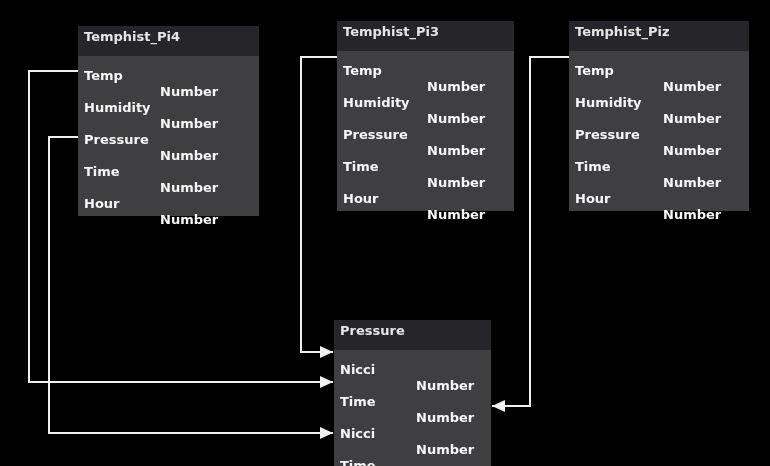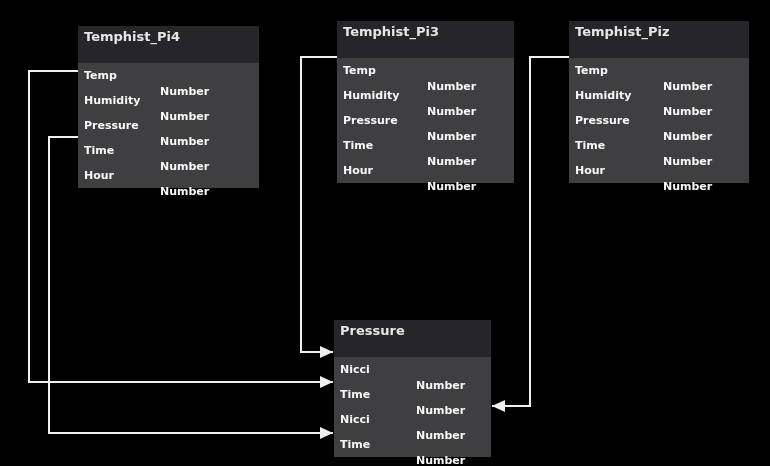--- a/index.html
+++ b/index.html
@@ -12,35 +12,36 @@
   }
   .connector-layer {
     position:absolute; left:0; top:0;
     width:770px; height:466px;
   }
   .table {
     position:absolute;
     background:#3f3f41;
   }
   .table-header {
-    height:37px; line-height:22px;
+    height:30px; line-height:22px;
     background:#26262a;
     color:#e6e6e6;
     font-size:13px; font-weight:bold;
     padding-left:6px;
     white-space:nowrap;
     cursor:default;
   }
   .t-row {
     position:relative;
     height:25px; line-height:25px;
-    font-size:11px; font-weight:bold;
+    font-size:13px; font-weight:bold;
     color:#f7f7f7;
     white-space:nowrap;
     cursor:default;
+    margin-top:7px;
   }
   .f-name { padding-left:6px; }
   .f-type { position:absolute; top:16px; left:var(--typecol,84px); }
 
   #table-pi4      { left:78px;  top:26px;  width:181px; --typecol:82px; }
   #table-pi3      { left:337px; top:21px;  width:177px; --typecol:90px; }
   #table-piz      { left:569px; top:21px;  width:180px; --typecol:94px; }
   #table-relations{ left:334px; top:320px; width:157px; --typecol:82px; }
 </style>
 </head>

